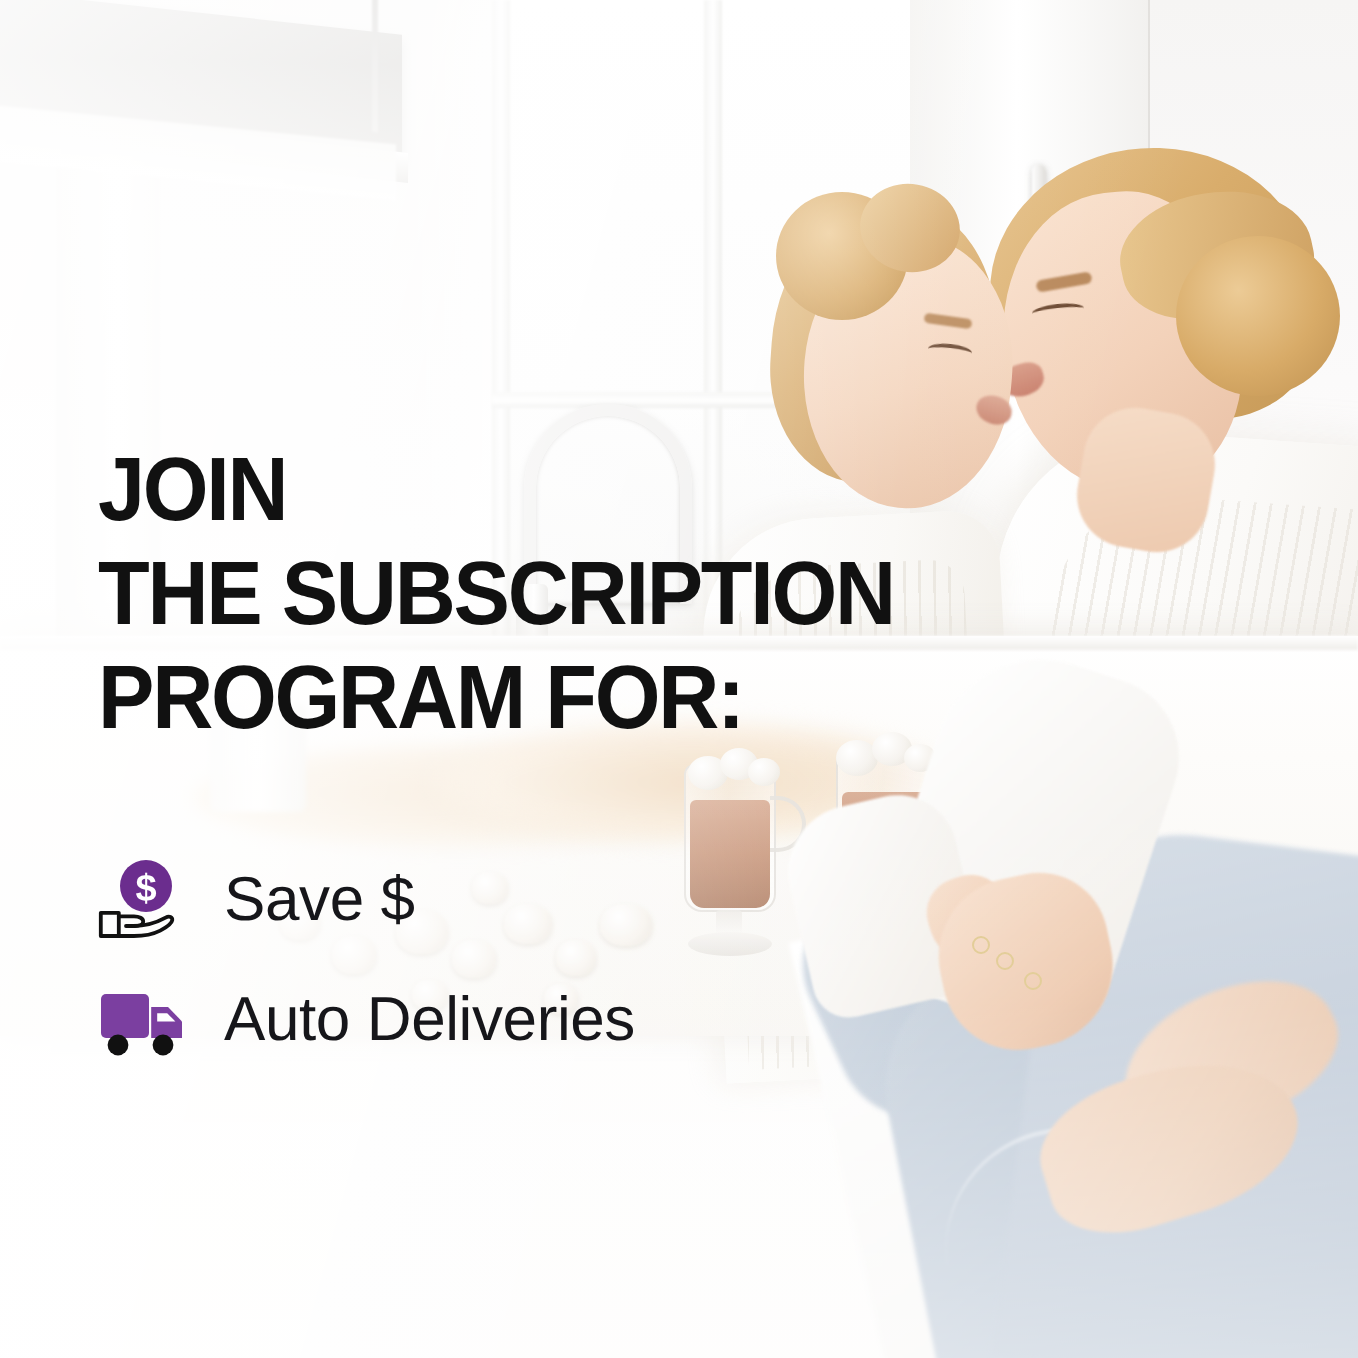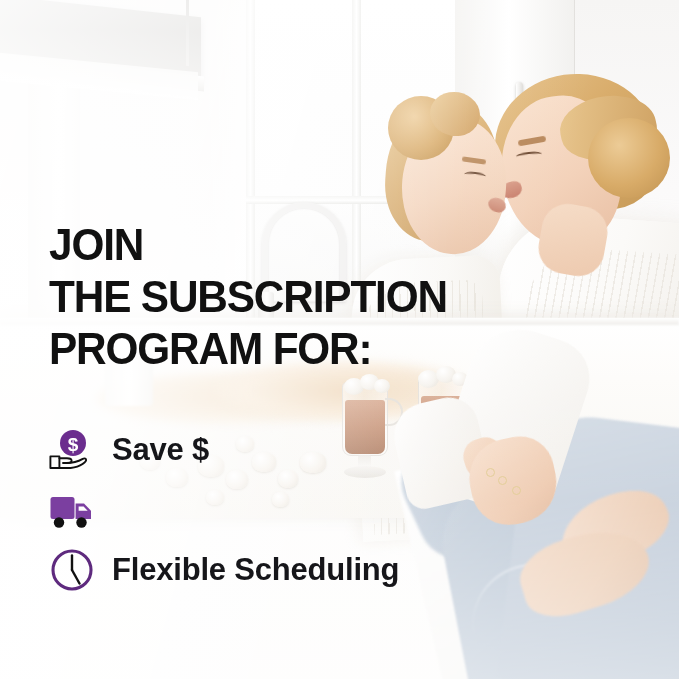--- a/index.html
+++ b/index.html
@@ -433,21 +433,21 @@
   }
   .feature-icon {
     width:48px; height:48px;
     flex:0 0 48px;
     position:relative;
     display:flex; align-items:center; justify-content:center;
   }
   .feature-label {
     font-family:"Liberation Sans", sans-serif;
     font-size:31px;
-    font-weight:700;
+    font-weight:400;
     color:#16161a;
     letter-spacing:-.2px;
     white-space:nowrap;
   }
   svg { display:block; overflow:visible; }
 </style>
 </head>
 <body>
 
 <div class="promo-canvas">
@@ -583,28 +583,19 @@
       <div class="feature-row">
         <span class="feature-icon">
           <svg width="48" height="48" viewBox="0 0 48 48">
             <rect x="2.5" y="11" width="24" height="22" rx="2.5" fill="#7B3FA0"></rect>
             <path d="M27.6 17.5 h8.4 l7 7.2 v8.3 h-15.4 z" fill="#7B3FA0"></path>
             <path d="M30.6 20.6 h5 l4.1 4.2 h-9.1 z" fill="#ffffff"></path>
             <circle cx="11" cy="36.5" r="5.2" fill="#111111"></circle>
             <circle cx="33.5" cy="36.5" r="5.2" fill="#111111"></circle>
           </svg>
         </span>
+        <span class="feature-label">Auto Deliveries</span>
       </div>
 
-      <div class="feature-row">
-        <span class="feature-icon">
-          <svg width="48" height="48" viewBox="0 0 48 48">
-            <circle cx="24" cy="24" r="19" fill="none" stroke="#5E2A7E" stroke-width="3.1"></circle>
-            <path d="M24 24 V9.5" stroke="#111111" stroke-width="2.4" stroke-linecap="round" fill="none"></path>
-            <path d="M24 24 L31.5 37.5" stroke="#111111" stroke-width="2.4" stroke-linecap="round" fill="none"></path>
-          </svg>
-        </span>
-        <span class="feature-label">Flexible Scheduling</span>
-      </div>
 
     </div>
   </div>
 </div>
 
 </body></html>

